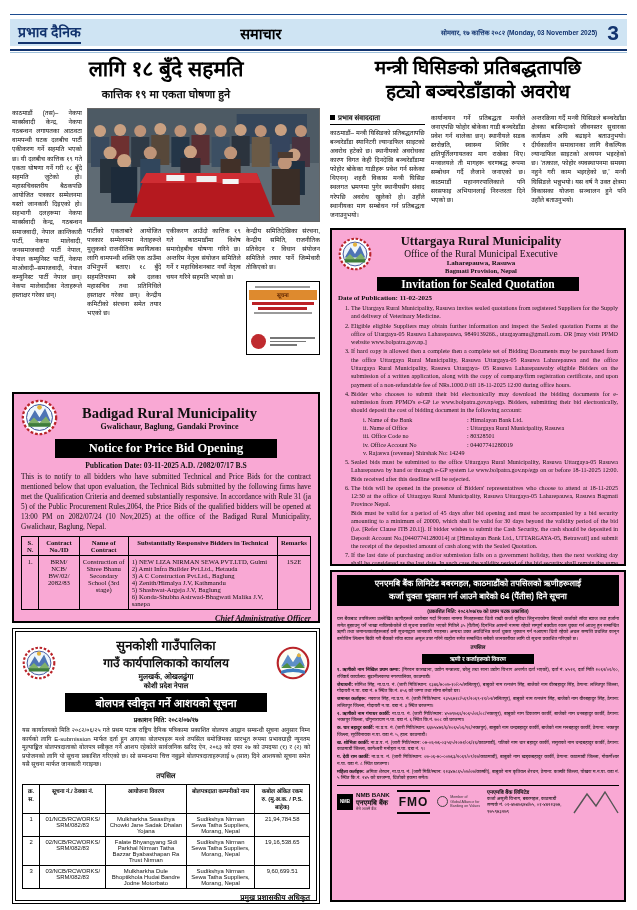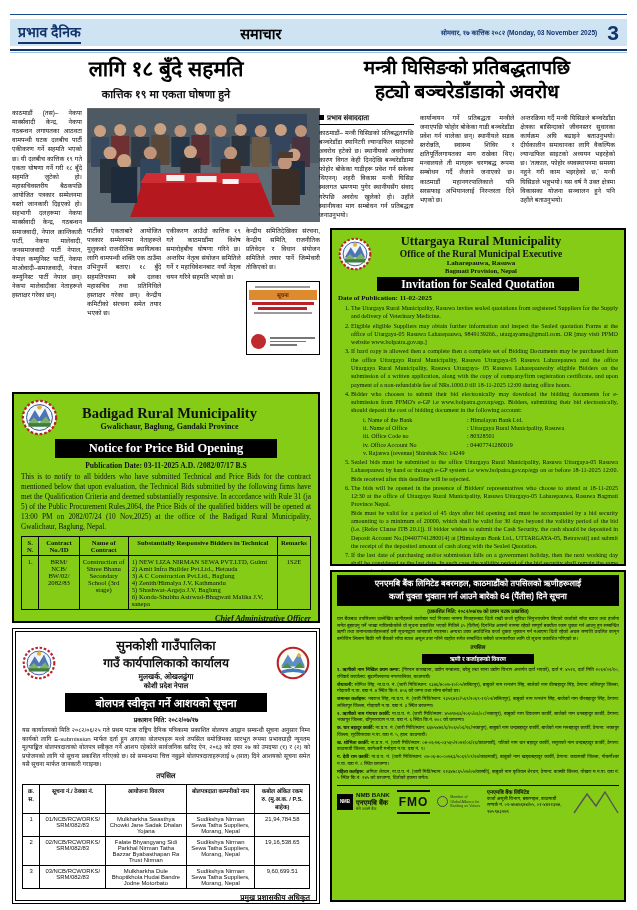--- a/index.html
+++ b/index.html
@@ -42,21 +42,21 @@
   .adbox{border:1px solid #000;height:74px;margin-top:3px;padding:2px;position:relative;box-sizing:border-box}
   .adline{height:2px;background:#9a9a9a;margin:2px auto}
   .adband{background:#de8a2e;color:#5e2500;font-weight:bold;font-size:5.5px;text-align:center;
           padding:1px 0;margin:2px 0}
   .adred{height:2.5px;background:#bb2126;margin:2.5px auto}
   .adcircle{position:absolute;left:4px;bottom:5px;width:15px;height:15px;border-radius:50%;background:#bf2a2e}
   .adsmall{position:absolute;left:23px;bottom:6px;right:4px}
   .adsmall div{height:1.6px;background:#777;margin:2px 0}
 
   
-  .notice{border:2.5px solid #000;box-sizing:border-box;background:#84cc16;padding:5px 7px}
+  .notice{border:2.5px solid #000;box-sizing:border-box;background:#f9a8d4;padding:5px 7px}
   .nhead{display:flex;align-items:center;gap:4px}
   .nhead .mid{flex:1;text-align:center}
   .blackbar{background:#000;color:#fff;font-weight:bold;text-align:center;margin:3px auto}
   .emblem{flex:none}
 
   
   .badigad{left:12px;top:392px;width:308px;height:231px}
   .bd-org{font-size:14.5px;font-weight:bold}
   .bd-addr{font-size:8px;font-weight:bold}
   .bd-bar{width:68%;font-size:12.5px;padding:2px 12px}
@@ -76,33 +76,33 @@
   .sk-org3{font-size:7.5px;font-weight:bold}
   .sk-org4{font-size:7px;font-weight:bold}
   .sk-bar{width:70%;font-size:11px;padding:2px 0}
   .sk-pub{font-size:6.4px;font-weight:bold;text-align:center;margin:2px 0}
   .sk-body{font-size:6.1px;line-height:1.4;text-align:justify}
   .sk-tap{font-size:7px;font-weight:bold;text-align:center;margin:2px 0 1px}
   .sunkoshi .ntable{font-size:5.9px}
   .sk-sign{font-weight:bold;text-align:right;font-size:7.5px;margin-top:3px}
 
   
-  .rart{left:319px;top:56px;width:296px}
+  .rart{left:330px;top:56px;width:296px}
   .rart .headline{font-size:19px}
   .rcols{display:flex;gap:6px;margin-top:8px}
   .rcols>div{flex:1}
   .rcols .bodytxt{height:112px}
   .byline{font-size:7px;font-weight:bold;border-bottom:1px solid #000;padding-bottom:2px;margin-bottom:3px;
           display:flex;align-items:center;gap:3px}
   .bysq{display:inline-block;width:5px;height:5px;background:#000}
 
   
   .uttargaya{left:330px;top:228px;width:296px;height:338px;border:2px solid #000;padding:4px 6px}
   .ut-org1{font-size:12.5px;font-weight:bold}
-  .ut-org2{font-size:9.5px;font-weight:bold}
+  .ut-org2{font-size:9.5px;font-weight:normal}
   .ut-org3{font-size:7px;font-weight:bold}
   .ut-org4{font-size:6.6px;font-weight:bold}
   .ut-bar{width:72%;font-size:11.5px;padding:1px 0}
   .ut-date{font-size:7px;font-weight:bold;margin:1px 0 2px}
   .ut-list{margin:0 0 0 13px;padding:0;font-size:6.1px;line-height:1.36;text-align:justify}
   .ut-list li{margin-bottom:1px}
   .bankrows{margin:1px 0 1px 12px}
   .bankrows .br{display:flex}
   .bankrows .bl{width:104px;flex:none}
   .ut-sign{font-weight:bold;font-style:italic;text-align:right;font-size:8.4px;margin-top:2px}

